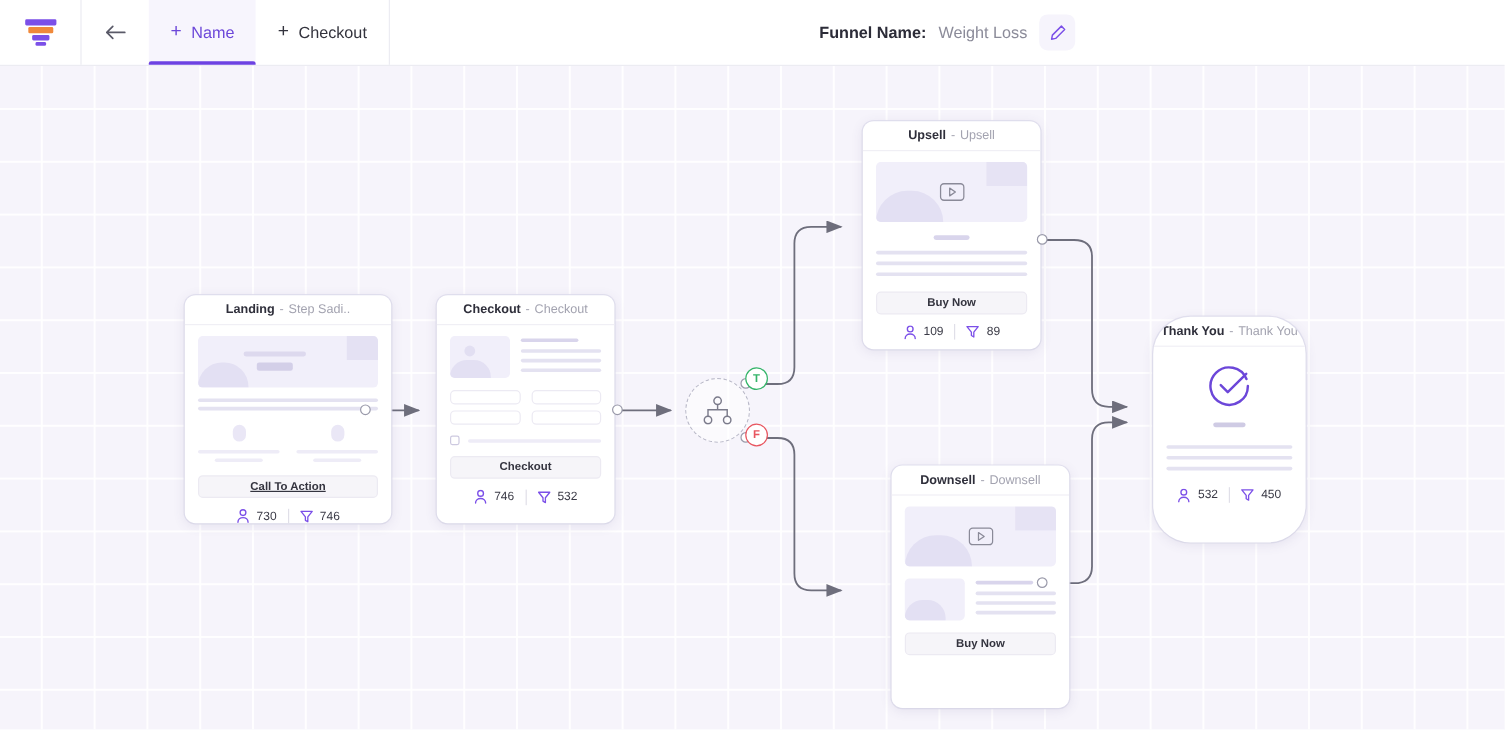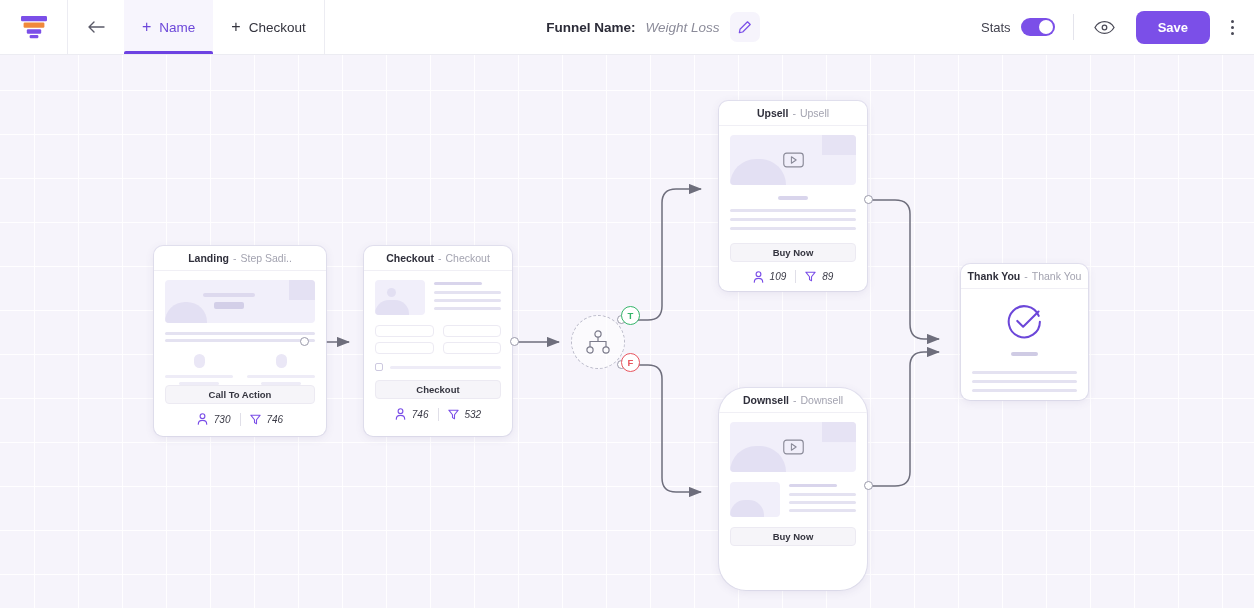--- a/index.html
+++ b/index.html
@@ -48,21 +48,21 @@
     content: ""; position: absolute; left: 0; right: 0; bottom: 0;
     height: 3px; background: #6d42e2; border-radius: 2px 2px 0 0;
   }
   .tab-divider { width: 1px; background: #ececf2; margin: 0; }
 
   .topbar-center {
     flex: 1; display: flex; align-items: center; justify-content: center;
     gap: 10px;
   }
   .funnel-label { font-size: 13.5px; font-weight: bold; color: #2c2c38; }
-  .funnel-value { font-size: 13.5px; color: #8b8b99; font-style: italic; }
+  .funnel-value { font-size: 13.5px; color: #8b8b99; }
   .edit-btn {
     width: 30px; height: 30px; border-radius: 7px;
     background: #f6f4fc;
     display: flex; align-items: center; justify-content: center;
     cursor: pointer;
   }
   .topbar-right {
     display: flex; align-items: center; gap: 0px; padding-right: 14px;
   }
   .stats-label { font-size: 13px; color: #42424f; margin-right: 10px; }
@@ -127,21 +127,21 @@
     height: 19px; border-radius: 4px;
     background: #f6f5f9; border: 1px solid #eceaf2;
     display: flex; align-items: center; justify-content: center;
     font-size: 9.5px; font-weight: bold; color: #34343f;
     cursor: pointer;
   }
   .stats-row {
     display: flex; align-items: center; justify-content: center;
     gap: 9px; height: 30px; font-size: 10px; color: #3a3a46;
   }
-  .stat { display: flex; align-items: center; gap: 6px; font-style: italic; }
+  .stat { display: flex; align-items: center; gap: 6px; }
   .stat .num { font-size: 10px; color: #3a3a46; }
   .stat-sep { width: 1px; height: 13px; background: #e0dfe8; }
   .sk-line { background: #eeecf7; border-radius: 2px; height: 3px; }
   .sk-line-d { background: #e4e2f1; border-radius: 2px; height: 3px; }
   .sk-field { border: 1px solid #eceaf3; border-radius: 4px; height: 12px; background:#fff; }
   .hero {
     position: relative; border-radius: 4px; overflow: hidden;
     background: #f1effa;
   }
 
@@ -203,39 +203,20 @@
     <div class="topbar-center">
       <span class="funnel-label">Funnel Name:</span>
       <span class="funnel-value">Weight Loss</span>
       <div class="edit-btn">
         <svg width="15" height="15" viewBox="0 0 16 16">
           <path d="M11.2 1.9l2.9 2.9-8 8-3.6.7.7-3.6 8-8z" fill="none" stroke="#7b4fe8" stroke-width="1.3" stroke-linejoin="round"></path>
         </svg>
       </div>
     </div>
 
-    <div class="topbar-right">
-      <span class="stats-label">Stats</span>
-      <div class="toggle">
-        <span class="knob"></span>
-      </div>
-      <div class="v-sep"></div>
-      <div class="eye-btn">
-        <svg width="21" height="15" viewBox="0 0 22 15">
-          <path d="M1 7.5C3.3 3.4 6.9 1.4 11 1.4s7.7 2 10 6.1c-2.3 4.1-5.9 6.1-10 6.1S3.3 11.6 1 7.5z" fill="none" stroke="#4a4a57" stroke-width="1.3"></path>
-          <circle cx="11" cy="7.5" r="2.4" fill="none" stroke="#4a4a57" stroke-width="1.3"></circle>
-        </svg>
-      </div>
-      <button class="save-btn">Save</button>
-      <div class="kebab">
-        <i></i>
-        <i></i>
-        <i></i>
-      </div>
-    </div>
   </div>
 
   <div class="canvas">
 
     <svg id="wires" viewBox="0 0 1254 553">
       <defs>
         <marker id="ah" markerWidth="9" markerHeight="7" refX="8.2" refY="3.5" orient="auto">
           <path d="M0,0 L9,3.5 L0,7 z" fill="#6e6e7c"></path>
         </marker>
       </defs>
@@ -274,21 +255,21 @@
             <div class="sk-line"></div>
             <div class="sk-line" style="margin:4px auto 0;width:60%;"></div>
           </div>
           <div style="flex:1;">
             <div style="width:11px;height:14px;border-radius:6px;background:#eae7f6;margin:0 auto 7px;"></div>
             <div class="sk-line"></div>
             <div class="sk-line" style="margin:4px auto 0;width:60%;"></div>
           </div>
         </div>
       </div>
-      <div class="cta" style="">Call To Action</div>
+      <div class="cta" style="margin-top:11px;text-decoration:underline;">Call To Action</div>
       <div class="stats-row">
         <div class="stat">
           <svg width="11" height="12" viewBox="0 0 12 13">
             <circle cx="6" cy="3.4" r="2.6" fill="none" stroke="#7b4fe8" stroke-width="1.25"></circle>
             <path d="M1.4 12.2c0-2.6 2.1-4.2 4.6-4.2s4.6 1.6 4.6 4.2" fill="none" stroke="#7b4fe8" stroke-width="1.25" stroke-linecap="round"></path>
           </svg>
           <span class="num">730</span>
         </div>
         <div class="stat-sep"></div>
         <div class="stat">
@@ -399,21 +380,21 @@
         <div class="stat">
           <svg width="11" height="11" viewBox="0 0 12 12">
             <path d="M0.9 1.3h10.2L7.1 6.3v4.4L4.9 9.4V6.3L0.9 1.3z" fill="none" stroke="#7b4fe8" stroke-width="1.2" stroke-linejoin="round"></path>
           </svg>
           <span class="num">89</span>
         </div>
       </div>
     </div>
     <div class="port" style="left:864px; top:140px;"></div>
 
-    <div class="card" style="left:719px; top:333px; width:148px; height:202px;border-radius:27px;">
+    <div class="card" style="left:743px; top:333px; width:148px; height:202px;">
       <div class="card-head">
         <span class="h-main">Downsell</span>
         <span style="color:#a3a3b0;">-</span>
         <span class="h-sub">Downsell</span>
       </div>
       <div class="card-body">
         <div class="hero" style="height:50px;display:flex;align-items:center;justify-content:center;position:relative;">
           <div style="position:absolute;left:0;bottom:0;width:56px;height:26px;background:#e3e0f3;border-radius:26px 26px 0 0;"></div>
           <div style="position:absolute;right:0;top:0;width:34px;height:20px;background:#e6e3f4;"></div>
           <svg width="21" height="16" viewBox="0 0 22 16" style="position:relative;">
@@ -430,21 +411,21 @@
             <div class="sk-line-d" style="margin-top:6px;"></div>
             <div class="sk-line-d" style="margin-top:5px;"></div>
             <div class="sk-line-d" style="margin-top:5px;"></div>
           </div>
         </div>
       </div>
       <div class="cta" style="margin-top:10px;">Buy Now</div>
     </div>
     <div class="port" style="left:864px; top:426px;"></div>
 
-    <div class="card" style="left:961px; top:209px; width:127px; height:136px;">
+    <div class="card" style="left:961px; top:209px; width:127px; height:188px;border-radius:31px;">
       <div class="card-head">
         <span class="h-main">Thank You</span>
         <span style="color:#a3a3b0;">-</span>
         <span class="h-sub">Thank You</span>
       </div>
       <div class="card-body" style="padding:14px 11px 0;">
         <div style="display:flex;justify-content:center;">
           <svg width="37" height="37" viewBox="0 0 38 38">
             <path d="M33.6 13.2a16 16 0 1 0 1.2 6" fill="none" stroke="#6c47d9" stroke-width="2.1" stroke-linecap="round"></path>
             <path d="M11.6 18.4l6 6L33.4 8.8" fill="none" stroke="#6c47d9" stroke-width="2.1" stroke-linecap="round" stroke-linejoin="round"></path>

